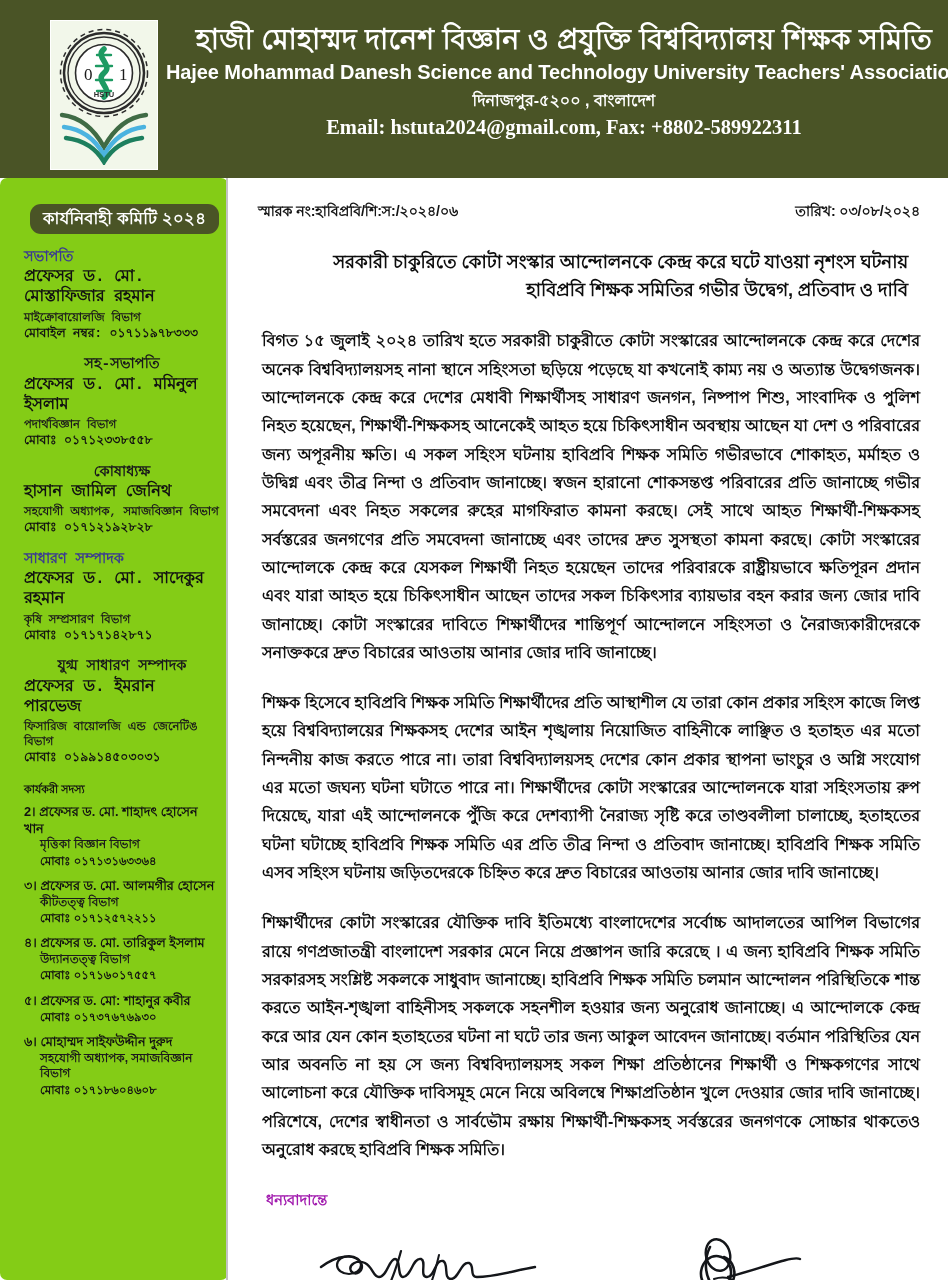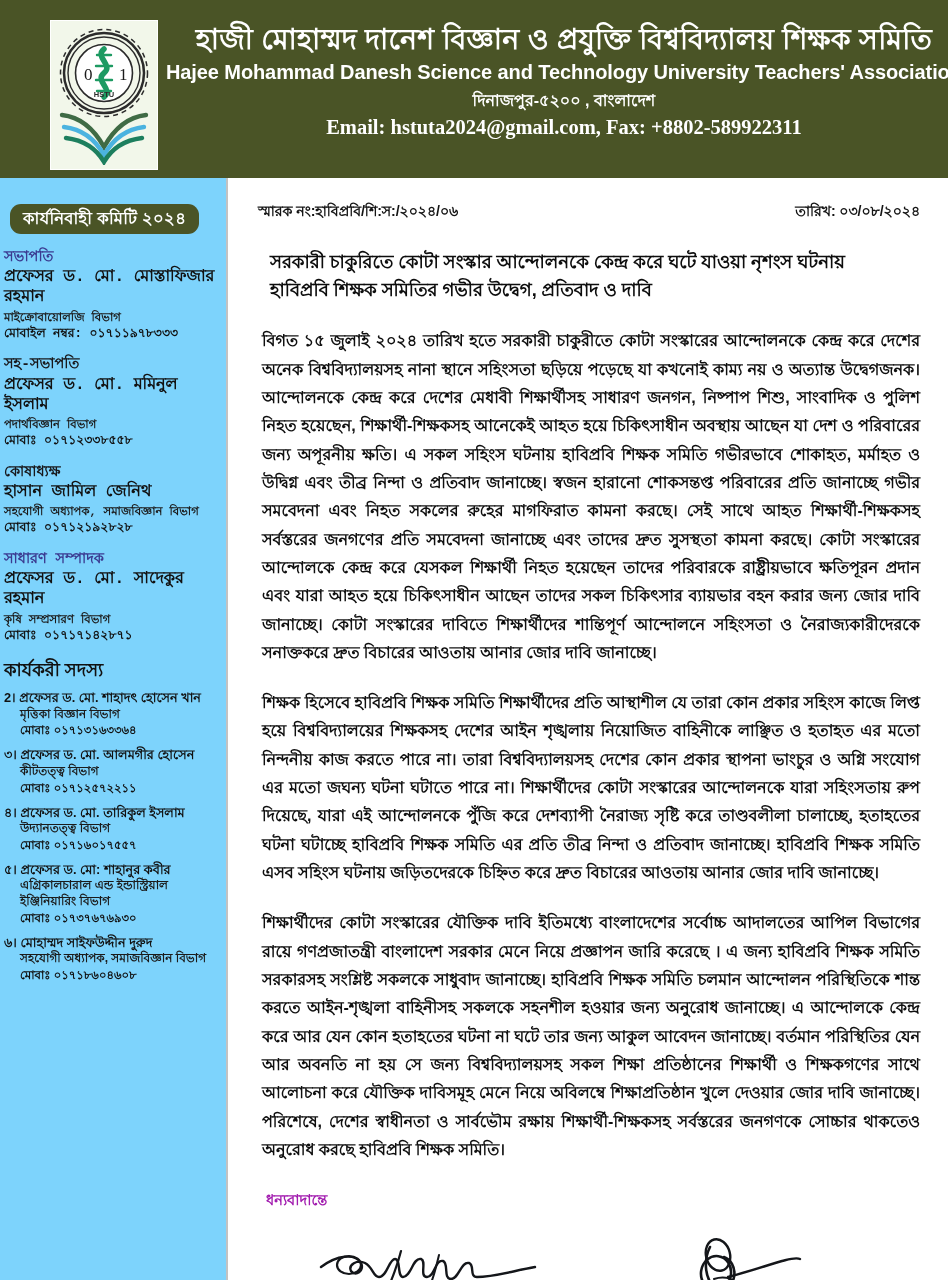--- a/index.html
+++ b/index.html
@@ -85,23 +85,24 @@
     display: flex;
     width: 948px;
     height: 1102px;
     align-items: stretch;
   }
 
   
   .sidebar {
     width: 228px;
     flex: 0 0 228px;
-    background: #7dd3fc;
-    padding: 18px 8px 10px 4px;
+    background: #84cc16;
+    padding: 18px 8px 10px 24px;
     position: relative;
+    border-radius: 7px;
   }
   .sidebar::after {
     content: "";
     position: absolute;
     top: 0; right: 0; bottom: 0;
     width: 2px;
     background: #c2c2c2;
   }
 
   .committee-badge {
@@ -119,21 +120,21 @@
 
   .post-block { margin-bottom: 13px; font-family: Liberation Mono, monospace; }
 
   .post-title {
     font-size: 14.5px;
     font-weight: 700;
     color: #3b3b91;
     line-height: 1.25;
     margin-bottom: 1px;
   }
-  .post-title.dark { color: #18181b; }
+  .post-title.dark { color: #18181b; text-align: center; }
 
   .post-name {
     font-size: 16.2px;
     font-weight: 700;
     color: #111111;
     line-height: 1.25;
     margin-bottom: 2px;
     letter-spacing: -0.1px;
   }
   .post-dept {
@@ -144,21 +145,21 @@
   }
   .post-mobile {
     font-size: 12.4px;
     font-weight: 600;
     color: #111111;
     line-height: 1.35;
     margin-top: 1px;
   }
 
   .members-heading {
-    font-size: 18px;
+    font-size: 11px;
     font-weight: 700;
     color: #111111;
     margin: 16px 0 8px 0;
     line-height: 1.2;
   }
 
   .member {
     margin-bottom: 10px;
   }
   .member-name {
@@ -196,21 +197,21 @@
     align-items: flex-end;
     font-size: 14.2px;
     font-weight: 700;
     color: #141414;
     padding: 0 6px 0 2px;
   }
   .ref-no { letter-spacing: -0.1px; }
   .ref-date { letter-spacing: -0.1px; }
 
   .doc-title {
-    text-align: left;
+    text-align: right;
     font-size: 18.2px;
     font-weight: 700;
     color: #0d0d0d;
     line-height: 1.55;
     margin: 24px 18px 0 14px;
     letter-spacing: -0.1px;
   }
 
   .para {
     font-size: 16.1px;
@@ -318,20 +319,26 @@
           <div class="post-mobile">মোবাঃ ০১৭১২১৯২৮২৮</div>
         </div>
 
         <div class="post-block">
           <div class="post-title">সাধারণ সম্পাদক</div>
           <div class="post-name">প্রফেসর ড. মো. সাদেকুর রহমান</div>
           <div class="post-dept">কৃষি সম্প্রসারণ বিভাগ</div>
           <div class="post-mobile">মোবাঃ ০১৭১৭১৪২৮৭১</div>
         </div>
 
+        <div class="post-block">
+          <div class="post-title dark">যুগ্ম সাধারণ সম্পাদক</div>
+          <div class="post-name">প্রফেসর ড. ইমরান পারভেজ</div>
+          <div class="post-dept">ফিসারিজ বায়োলজি এন্ড জেনেটিঙ বিভাগ</div>
+          <div class="post-mobile">মোবাঃ ০১৯৯১৪৫০৩০৩১</div>
+        </div>
       </div>
 
       <div class="members-heading">কার্যকরী সদস্য</div>
 
       <div>
         <div class="member">
           <div class="member-name">2। প্রফেসর ড. মো. শাহাদৎ হোসেন খান</div>
           <div class="member-dept">মৃত্তিকা বিজ্ঞান বিভাগ</div>
           <div class="member-mobile">মোবাঃ ০১৭১৩১৬৩৩৬৪</div>
         </div>
@@ -340,21 +347,20 @@
           <div class="member-dept">কীটতত্ত্ব বিভাগ</div>
           <div class="member-mobile">মোবাঃ ০১৭১২৫৭২২১১</div>
         </div>
         <div class="member">
           <div class="member-name">৪। প্রফেসর ড. মো. তারিকুল ইসলাম</div>
           <div class="member-dept">উদ্যানতত্ত্ব বিভাগ</div>
           <div class="member-mobile">মোবাঃ ০১৭১৬০১৭৫৫৭</div>
         </div>
         <div class="member">
           <div class="member-name">৫। প্রফেসর ড. মো: শাহানুর কবীর</div>
-          <div class="member-dept">এগ্রিকালচারাল এন্ড ইন্ডাস্ট্রিয়াল ইঞ্জিনিয়ারিং বিভাগ</div>
           <div class="member-mobile">মোবাঃ ০১৭৩৭৬৭৬৯৩০</div>
         </div>
         <div class="member">
           <div class="member-name">৬। মোহাম্মদ সাইফউদ্দীন দুরুদ</div>
           <div class="member-dept">সহযোগী অধ্যাপক, সমাজবিজ্ঞান বিভাগ</div>
           <div class="member-mobile">মোবাঃ ০১৭১৮৬০৪৬০৮</div>
         </div>
       </div>
     </aside>
 

